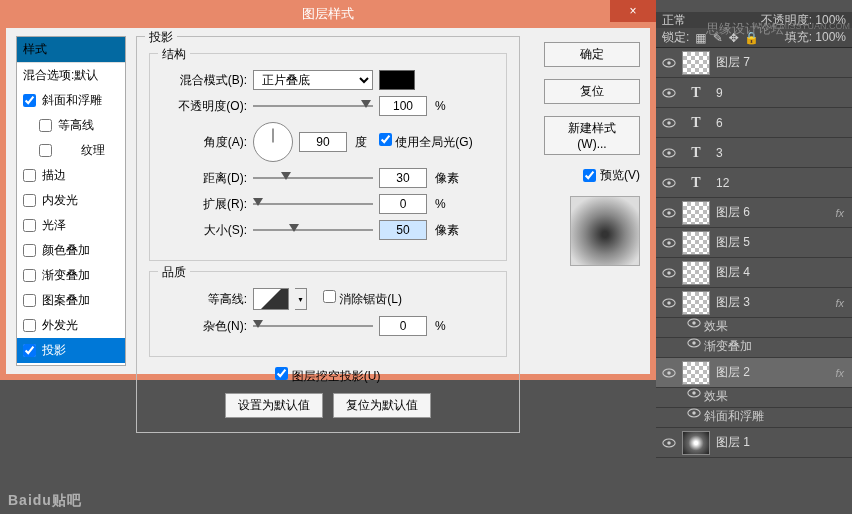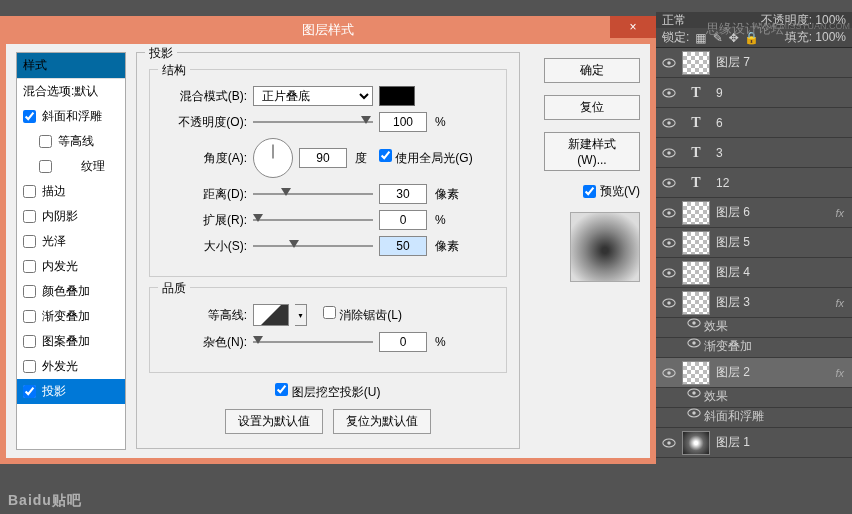--- a/index.html
+++ b/index.html
@@ -1,17 +1,17 @@
 <!DOCTYPE html>
 <html><head>
 <meta charset="utf-8">
 <style>
 *{box-sizing:border-box;margin:0;padding:0;font-family:"Microsoft YaHei",SimSun,sans-serif;font-size:12px}
 body{background:#535353;width:852px;height:514px;overflow:hidden;position:relative}
-.dialog{position:absolute;left:0;top:16px;width:656px;height:448px;background:#f0f0f0;border:6px solid #e8896a}
+.dialog{position:absolute;left:0;top:0;width:656px;height:380px;background:#f0f0f0;border:6px solid #e8896a}
 .titlebar{height:28px;background:#e8896a;display:flex;align-items:center;justify-content:center;position:relative;margin:-6px -6px 0 -6px}
 .titlebar .title{color:#fff;font-size:13px}
 .closebtn{position:absolute;right:0;top:0;width:46px;height:22px;background:#c74c33;color:#fff;display:flex;align-items:center;justify-content:center;font-size:14px}
 .dlgbody{display:flex;height:calc(100% - 22px);padding:8px 10px}
 .styles-panel{width:110px;border:1px solid #aaa;background:#fff;display:flex;flex-direction:column}
 .styles-header{padding:4px 6px;border-bottom:1px solid #ddd;background:#0369a1}
 .style-item{padding:4px 6px;display:flex;align-items:center;gap:4px;cursor:default}
 .style-item.selected{background:#0078d7;color:#fff}
 .style-item input[type=checkbox]{margin-right:2px}
 .center-panel{flex:1;padding:0 10px;position:relative}
@@ -88,29 +88,25 @@
           <div class="style-item" style="padding-left: 22px; gap: 27px;">
             <input type="checkbox" style="">
             <span>纹理</span>
           </div>
           <div class="style-item">
             <input type="checkbox" style="">
             <span>描边</span>
           </div>
           <div class="style-item">
             <input type="checkbox" style="">
-            <span>内阴影</span>
+            <span>内发光</span>
           </div>
           <div class="style-item">
             <input type="checkbox" style="">
             <span>光泽</span>
-          </div>
-          <div class="style-item">
-            <input type="checkbox" style="">
-            <span>内发光</span>
           </div>
           <div class="style-item">
             <input type="checkbox" style="">
             <span>颜色叠加</span>
           </div>
           <div class="style-item">
             <input type="checkbox" style="">
             <span>渐变叠加</span>
           </div>
           <div class="style-item">

